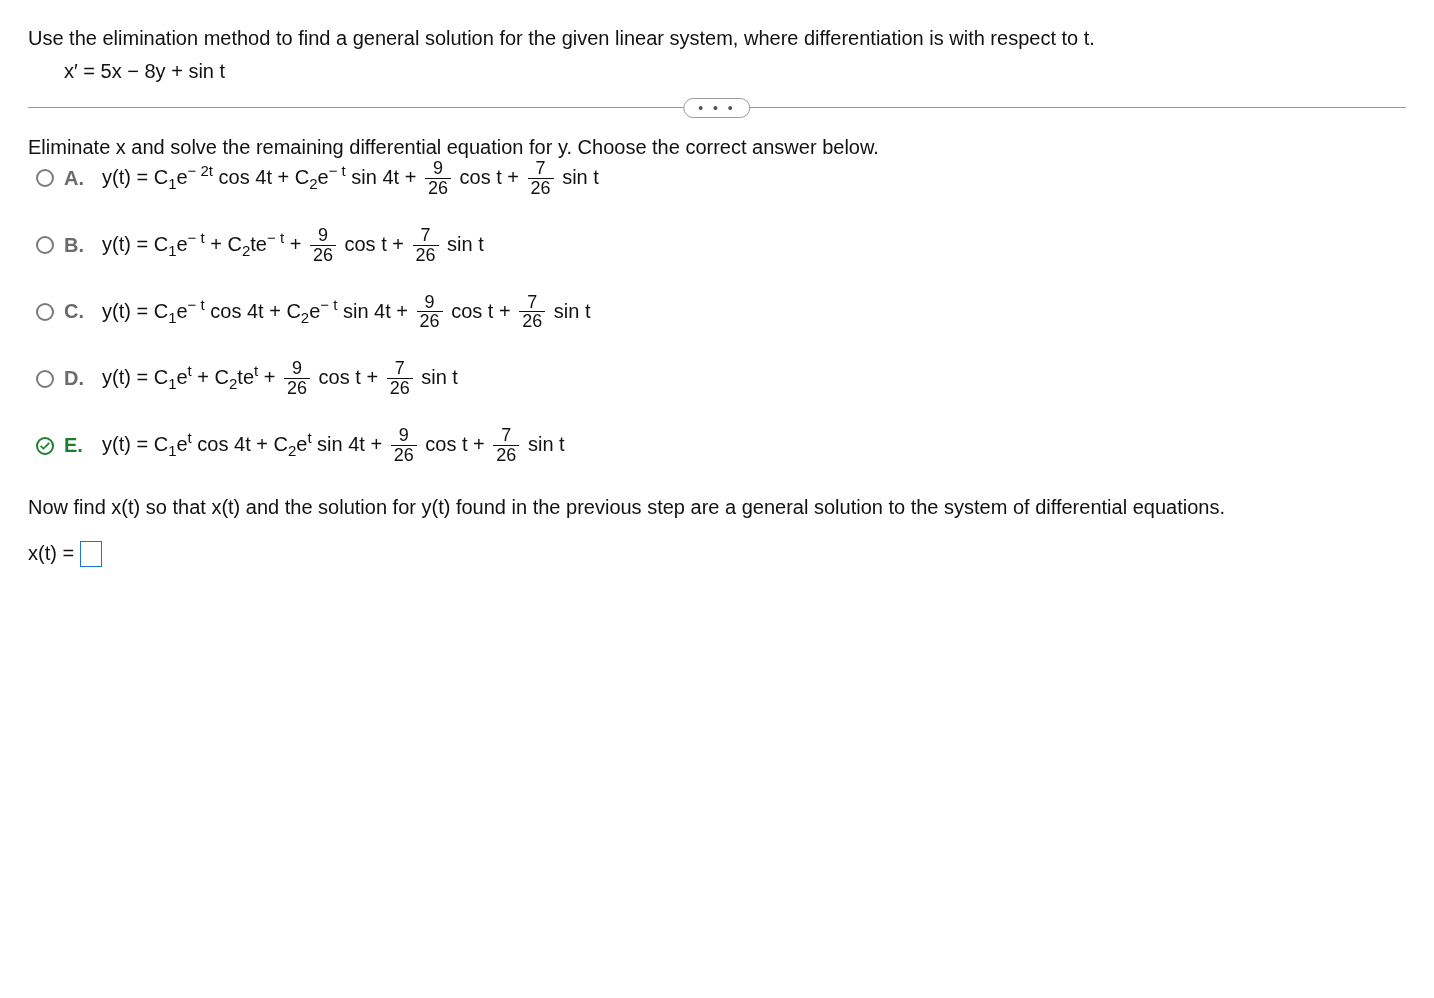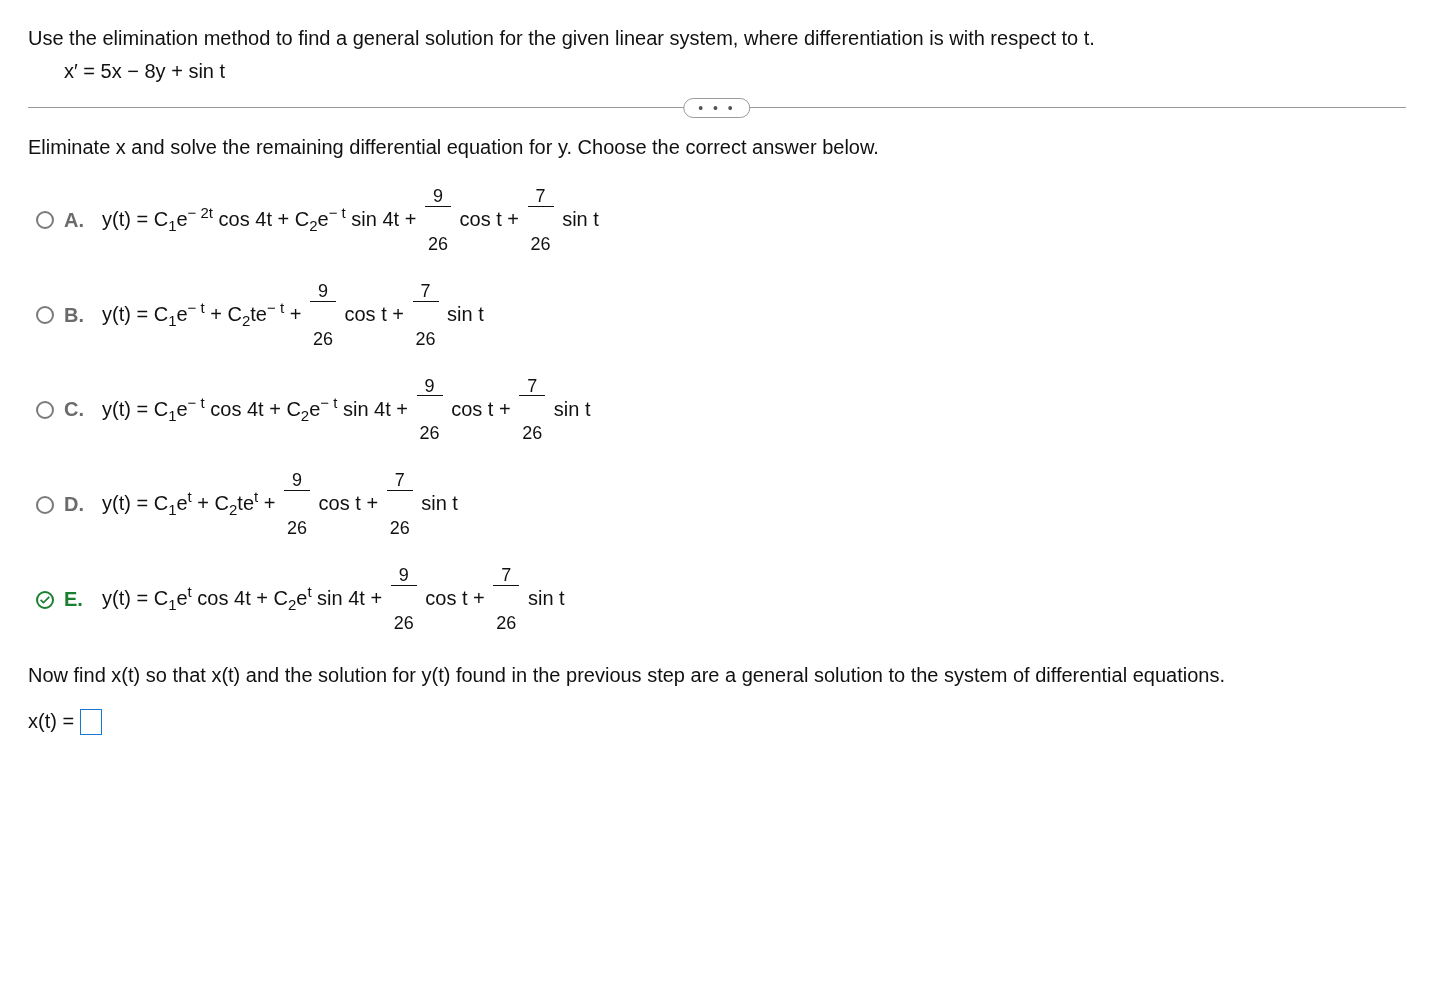--- a/index.html
+++ b/index.html
@@ -31,21 +31,21 @@
     transform: translate(-50%, -50%);
     background: #fff;
     border: 1px solid #9a9a9a;
     border-radius: 14px;
     padding: 2px 14px;
     font-size: 14px;
     letter-spacing: 3px;
     color: #555;
     line-height: 1;
   }
-  .prompt2 { margin-bottom: 28px; }
+  .prompt2 { }
   .choices { margin-left: 8px; }
   .choice {
     display: flex;
     align-items: center;
     margin-bottom: 28px;
     gap: 10px;
   }
   .radio {
     width: 18px; height: 18px; border-radius: 50%;
     border: 2px solid #7a7a7a;
@@ -72,21 +72,21 @@
   sub { font-size: 0.75em; }
   .frac {
     display: inline-block;
     text-align: center;
     vertical-align: middle;
     font-size: 18px;
     line-height: 1.05;
     margin: 0 3px;
   }
   .frac .num { display:block; border-bottom: 1.5px solid #111; padding: 0 3px; }
-  .frac .den { display:block; padding: 0 3px; margin-top: 28px; }
+  .frac .den { display:block; padding: 0 3px; }
   .post { margin-top: 10px; line-height: 1.4; }
   .answer-row { margin-top: 20px; display:flex; align-items:center; gap:6px; }
   .answerbox {
     width: 22px; height: 26px;
     border: 1.5px solid #1976d2;
     box-sizing: border-box;
   }
 </style>
 </head>
 <body>

